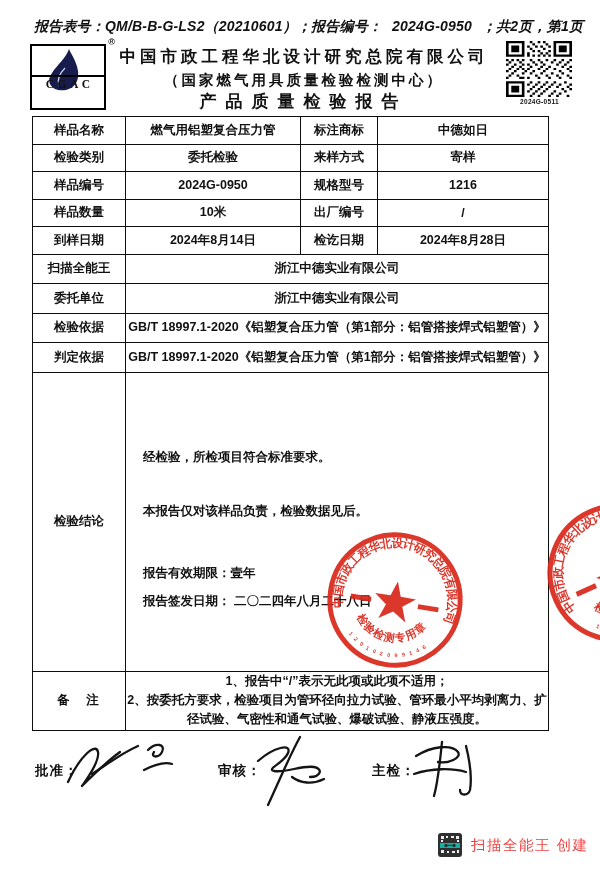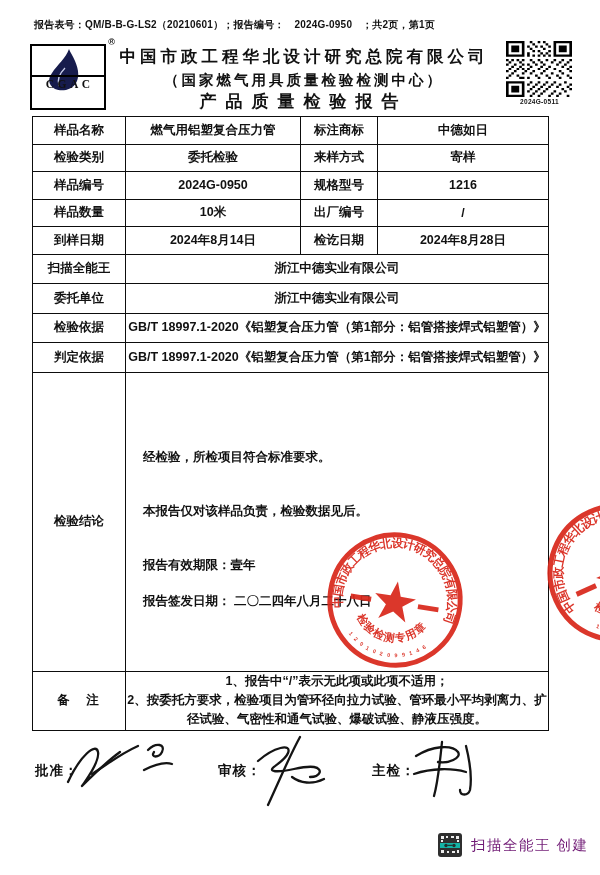--- a/index.html
+++ b/index.html
@@ -4,22 +4,22 @@
 <style>
   html,body{margin:0;padding:0;}
   body{
     width:600px;height:875px;background:#ffffff;
     font-family:"Liberation Sans","DejaVu Sans",sans-serif;
     color:#111;position:relative;overflow:hidden;
   }
   .page{position:absolute;inset:0;overflow:hidden;background:#fff;}
 
   
-  .meta{position:absolute;top:18px;left:34px;font-size:10px;font-weight:bold;
-        letter-spacing:.2px;white-space:nowrap;}
+  .meta{position:absolute;top:18px;left:34px;font-size:14px;font-weight:bold;
+        letter-spacing:.2px;white-space:nowrap;font-style:italic;}
   .meta .rn{margin:0 10px;}
 
   
   .logo{position:absolute;left:30px;top:44px;width:72px;height:62px;border:2.5px solid #000;background:#fff;}
   .logo svg{display:block;margin:1px auto 0;}
   .logo .cgac{position:absolute;left:0;right:0;bottom:16px;height:15px;border-top:2.5px solid #000;
       text-align:center;font-family:"Liberation Serif","DejaVu Serif",serif;font-weight:bold;
       font-size:11.5px;letter-spacing:3.5px;line-height:15px;text-indent:3.5px;margin-top:30px;}
   .logo .reg{position:absolute;right:-11px;top:-9px;font-size:9px;font-weight:bold;}
 
@@ -38,38 +38,38 @@
   
   table.report{position:absolute;left:32px;top:116px;width:516px;border-collapse:collapse;table-layout:fixed;}
   table.report td{border:1.8px solid #0d0d0d;font-size:12.5px;font-weight:bold;text-align:center;
       padding:0;vertical-align:middle;}
   tr.r4 td{height:26.5px;}
   tr.r2 td{height:28.5px;}
   td.gbt{font-size:12px;letter-spacing:0;}
   td.concl-cell{height:298px;position:relative;}
   .concl-box{position:absolute;inset:0;text-align:center;}
   .concl-box .ln{position:absolute;left:17px;font-size:12.5px;font-weight:bold;white-space:nowrap;}
-  .ln1{top:76px;} .ln2{top:130px;} .ln3{top:184px;} .ln4{top:220px;}
+  .ln1{top:76px;} .ln2{top:130px;} .ln3{top:192px;} .ln4{top:220px;}
   td.remark-cell{height:58px;text-align:left;font-size:11.5px;padding:3px 8px 4px 8px;line-height:1.5;}
   td.remark-label{font-size:13px;letter-spacing:2px;}
 
   
   .stamp1{position:absolute;left:321px;top:526px;width:148px;height:148px;opacity:.93;transform:rotate(9deg);}
   .stamp2{position:absolute;left:541px;top:497px;width:152px;height:152px;opacity:.93;transform:rotate(-24deg);}
 
   
   .sig-label{position:absolute;top:762px;font-size:13.5px;font-weight:bold;letter-spacing:1px;}
   .sig-label.a{left:35px;} .sig-label.b{left:218px;} .sig-label.c{left:372px;}
   .sig{position:absolute;}
   .sig path{stroke:#141414;stroke-width:2.3;fill:none;stroke-linecap:round;stroke-linejoin:round;}
   .sig.s1{left:62px;top:736px;} .sig.s2{left:240px;top:731px;} .sig.s3{left:408px;top:738px;}
 
   
   .watermark{position:absolute;left:438px;top:833px;display:flex;align-items:center;gap:9px;}
-  .watermark .txt{font-size:14.5px;color:#701a75;letter-spacing:1.5px;white-space:nowrap;}
+  .watermark .txt{font-size:14.5px;color:#ef4444;letter-spacing:1.5px;white-space:nowrap;}
 </style>
 </head>
 <body>
 
 <div class="page">
 
   <div class="meta">
     <span>报告表号：</span><span>QM/B-B-G-LS2（20210601）</span><span>；报告编号：</span><span class="rn">2024G-0950</span><span>；共2页，第1页</span>
   </div>
 

